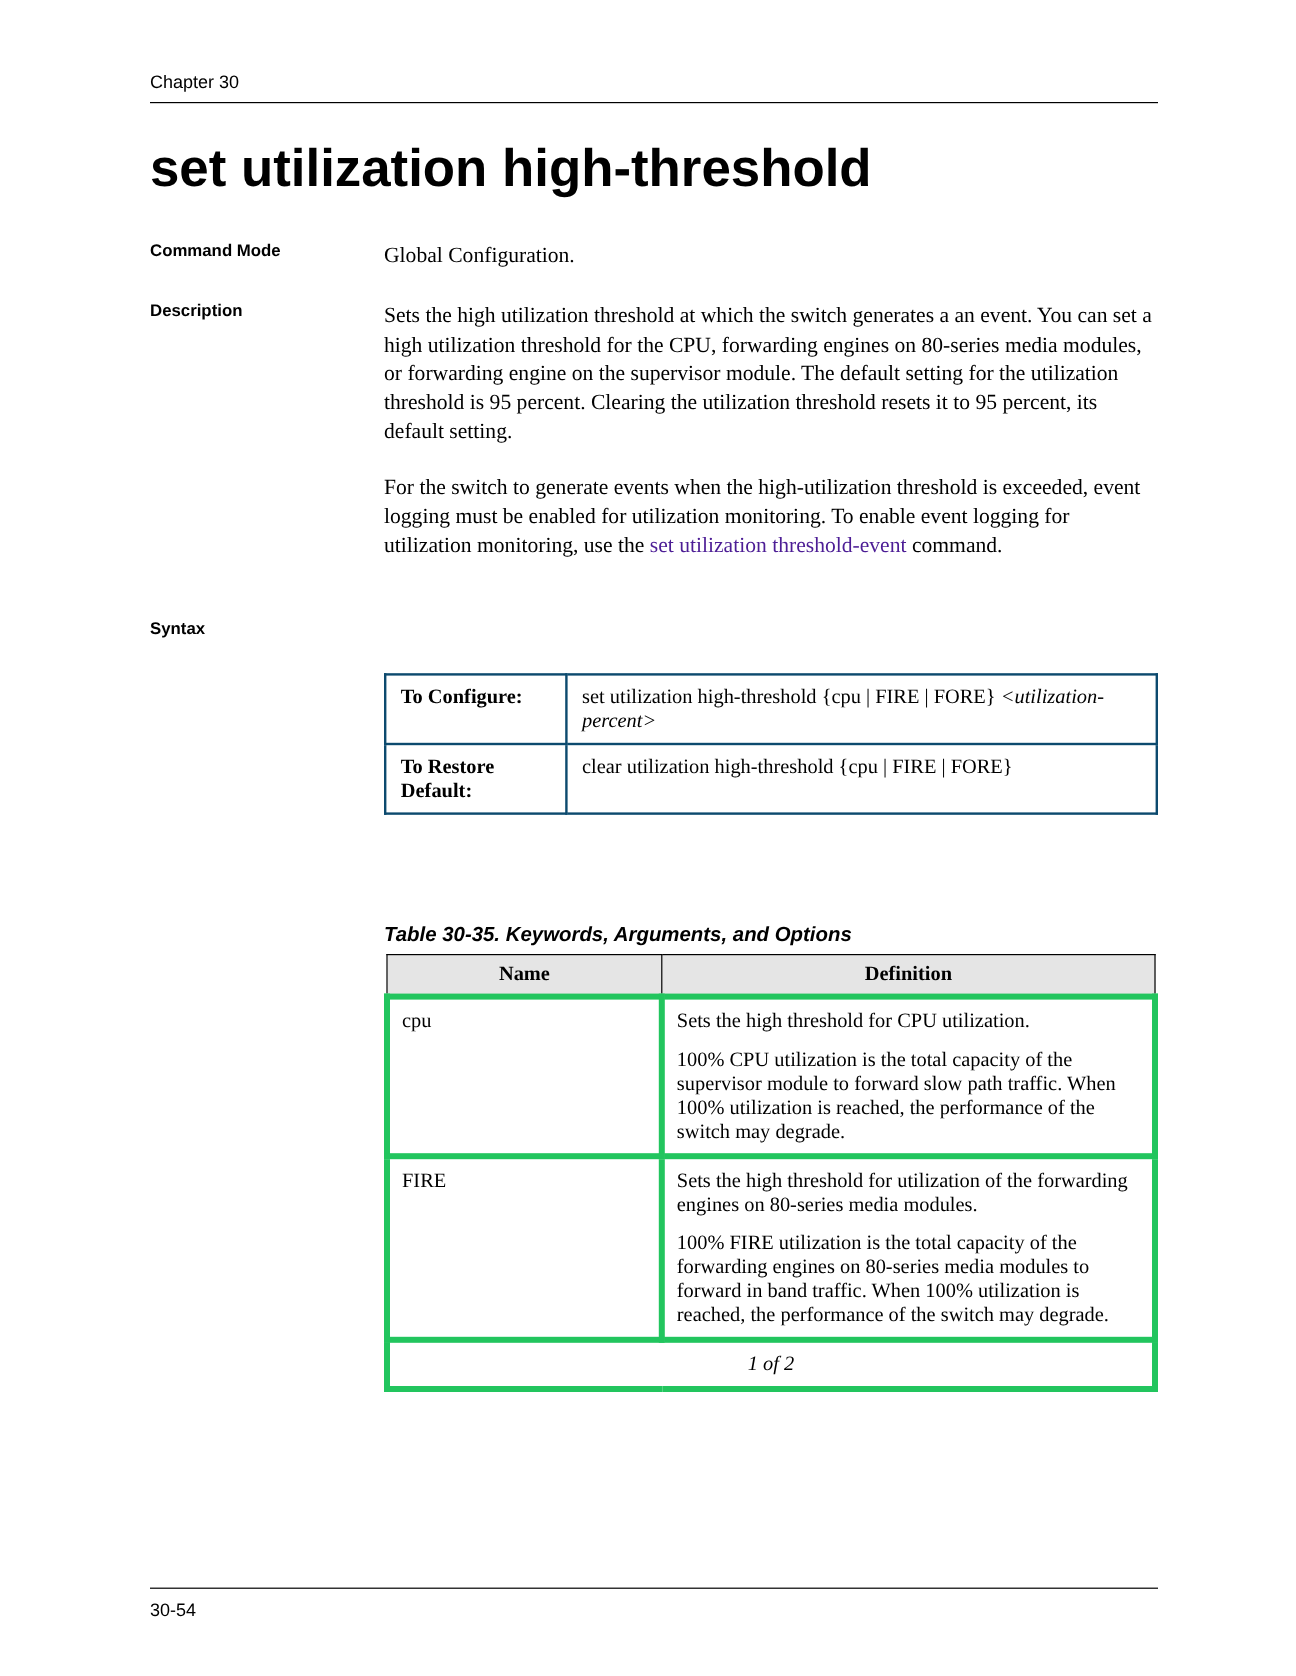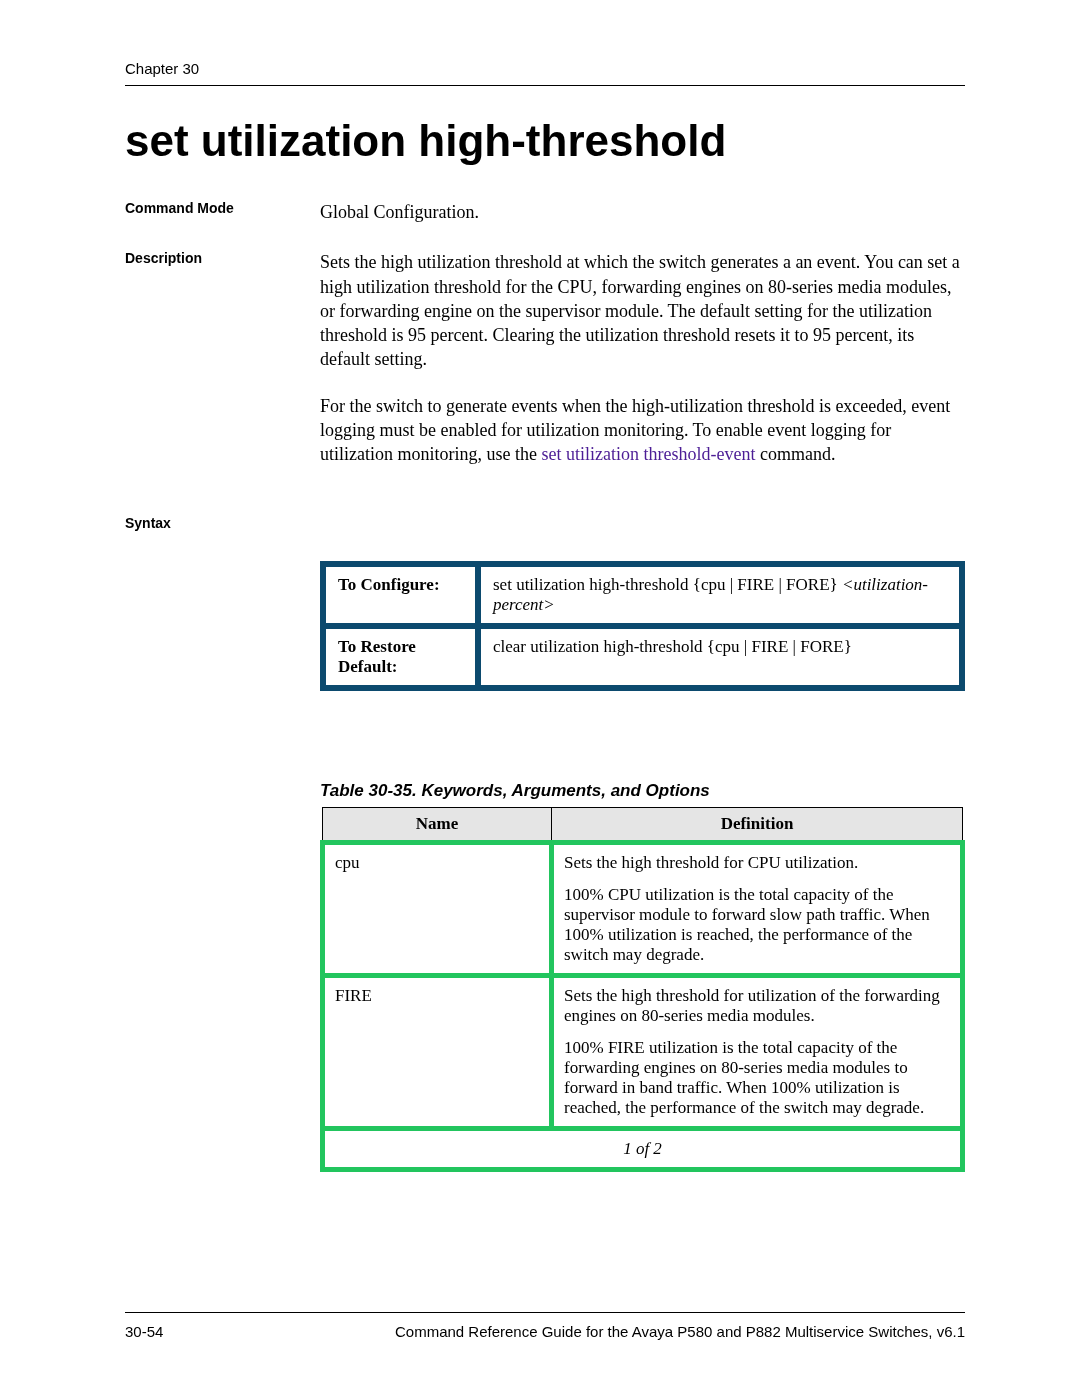--- a/index.html
+++ b/index.html
@@ -58,21 +58,21 @@
   .syntax-body {
     flex: 1;
   }
   .syntax-table {
     border-collapse: collapse;
     width: 100%;
     margin-top: 46px;
     font-size: 17px;
   }
   .syntax-table td {
-    border: 6px solid #0c4a6e;
+    border: 2px solid #0c4a6e;
     padding: 8px 12px;
     vertical-align: top;
   }
   .syntax-table td.lbl {
     font-family: "Times New Roman", Times, serif;
     font-weight: bold;
     width: 125px;
   }
   .italic {
     font-style: italic;
@@ -109,21 +109,21 @@
     margin-bottom: 0;
   }
   .kw-table .pager td {
     text-align: center;
     font-style: italic;
     font-weight: normal;
   }
   .kw-col-name { width: 208px; }
   .footer {
     position: absolute;
-    bottom: 57px;
+    bottom: 46px;
     left: 125px;
     right: 115px;
     border-top: 1px solid #000;
     padding-top: 10px;
     display: flex;
     justify-content: space-between;
     font-family: Arial, Helvetica, sans-serif;
     font-size: 15px;
   }
 </style>
@@ -198,14 +198,13 @@
         </tr>
       </tbody>
         </table>
     </div>
   </div>
 
 </div>
 
 <div class="footer">
   <span>30-54</span>
-  <span>Command Reference Guide for the Avaya P580 and P882 Multiservice Switches, v6.1</span>
 </div>
 
 </body></html>

